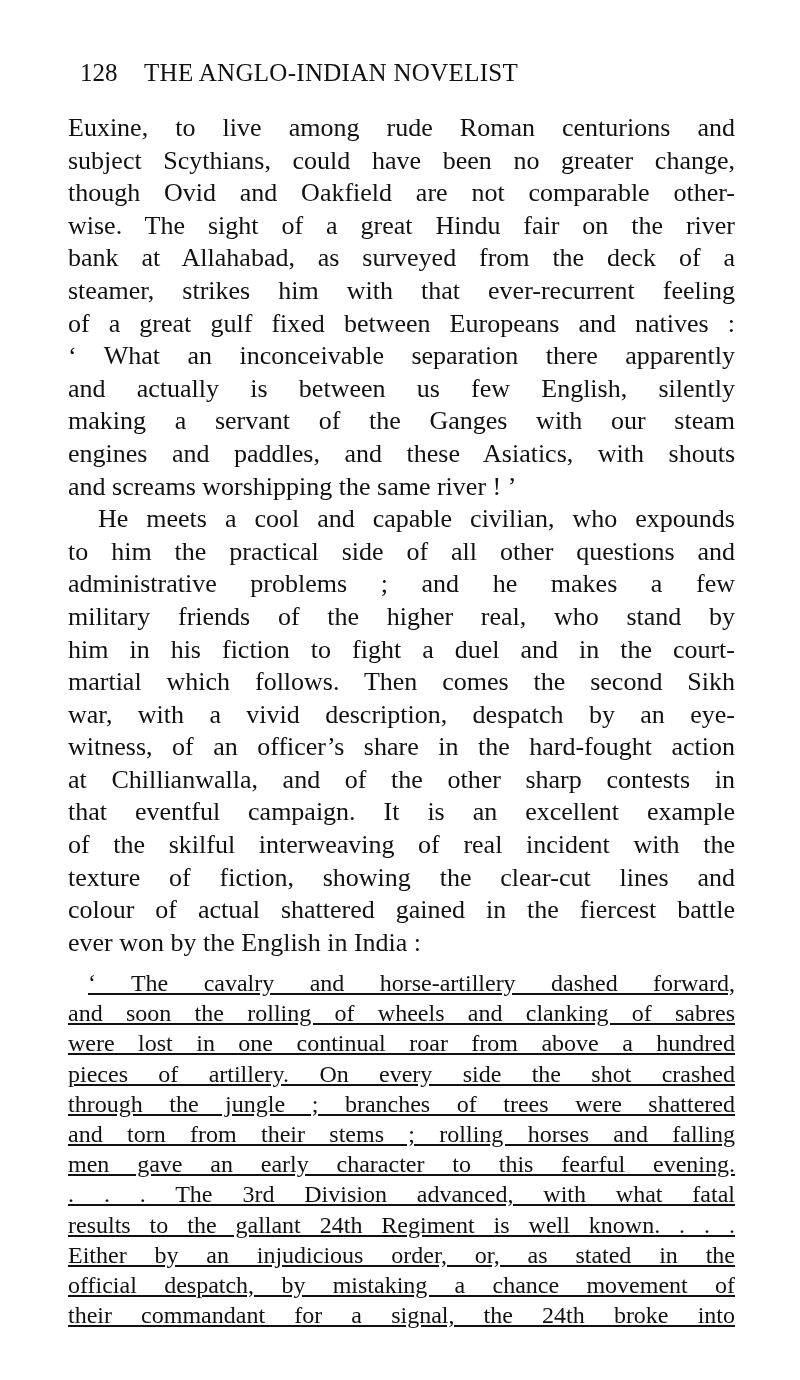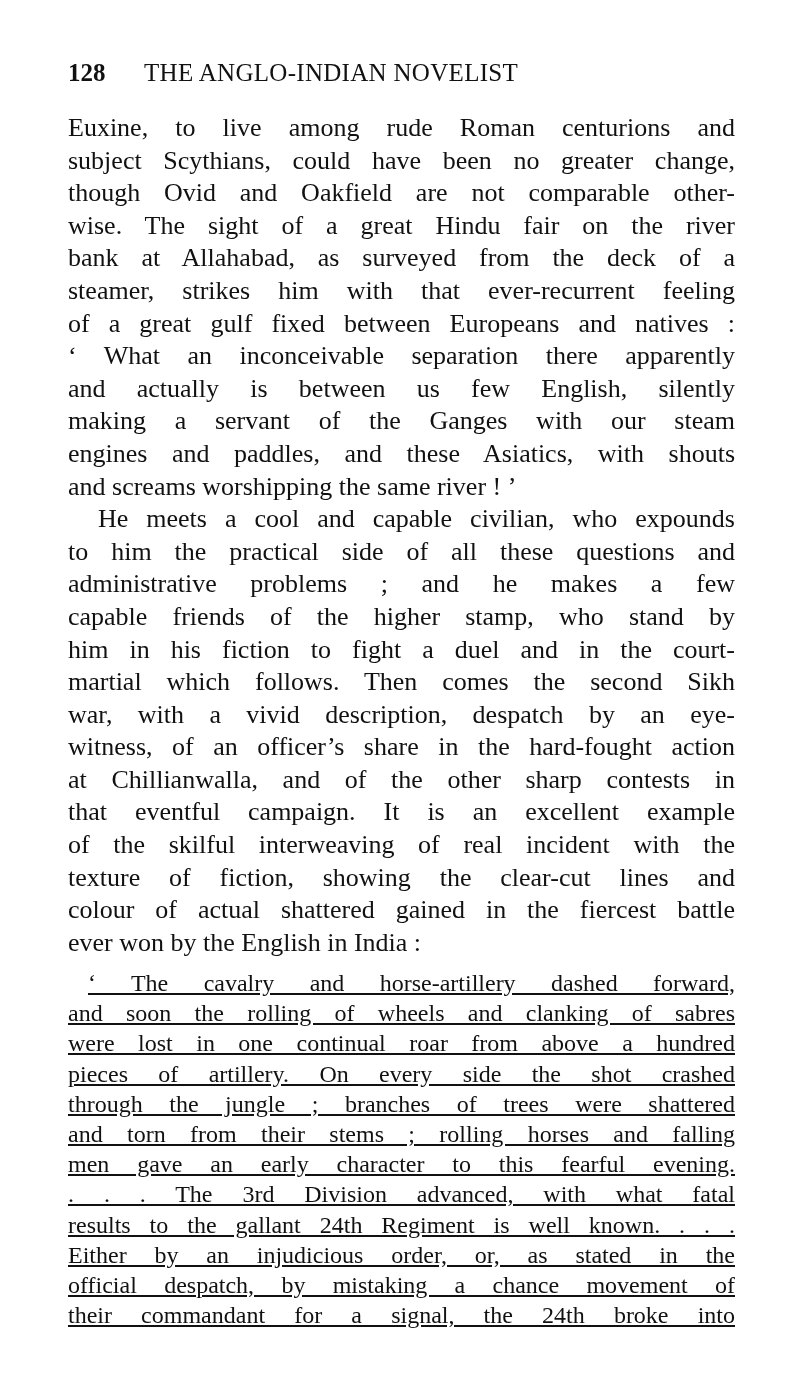--- a/index.html
+++ b/index.html
@@ -1,18 +1,18 @@
 <!DOCTYPE html>
 <html><head>
 <meta charset="utf-8">
 <style>
   html, body { margin: 0; padding: 0; background: #ffffff; }
   body { width: 800px; height: 1380px; position: relative; overflow: hidden; color: #111; font-family: "Liberation Serif", "DejaVu Serif", serif; }
   .header { position: absolute; top: 56px; left: 68px; width: 670px; height: 34px; font-size: 25px; line-height: 34px; }
-  .header .pg { position: absolute; left: 0; top: 0; font-weight: bold; }
+  .header .pg { position: absolute; left: 12px; top: 0; }
   .header .rt { position: absolute; left: 76px; top: 0; letter-spacing: 0.3px; }
   .body { position: absolute; top: 112px; left: 68px; width: 667px; }
   .line { display: block; height: 32.6px; line-height: 32.6px; font-size: 26px; white-space: nowrap; text-align: justify; text-align-last: justify; }
   .line.last { text-align-last: left; }
   .line.indent { padding-left: 30px; }
   .quote { position: absolute; top: 968px; left: 68px; width: 667px; }
   .qline { display: block; height: 30.2px; line-height: 30.2px; font-size: 24px; white-space: nowrap; text-align: justify; text-align-last: justify; text-decoration: underline; }
   .qline.indent { padding-left: 20px; }
 </style>
 </head>
@@ -33,23 +33,23 @@
     <span class="line">steamer, strikes him with that ever-recurrent feeling</span>
     <span class="line">of a great gulf fixed between Europeans and natives :</span>
     <span class="line">‘ What an inconceivable separation there apparently</span>
     <span class="line">and actually is between us few English, silently</span>
     <span class="line">making a servant of the Ganges with our steam</span>
     <span class="line">engines and paddles, and these Asiatics, with shouts</span>
     <span class="line last">and screams worshipping the same river ! ’</span>
   </div>
   <div>
     <span class="line indent">He meets a cool and capable civilian, who expounds</span>
-    <span class="line">to him the practical side of all these questions and</span>
+    <span class="line">to him the practical side of all other questions and</span>
     <span class="line">administrative problems ;  and he makes a few</span>
-    <span class="line">capable friends of the higher stamp, who stand by</span>
+    <span class="line">military friends of the higher real, who stand by</span>
     <span class="line">him in his fiction to fight a duel and in the court-</span>
     <span class="line">martial which follows.  Then comes the second Sikh</span>
     <span class="line">war, with a vivid description, despatch by an eye-</span>
     <span class="line">witness, of an officer’s share in the hard-fought action</span>
     <span class="line">at Chillianwalla, and of the other sharp contests in</span>
     <span class="line">that eventful campaign.  It is an excellent example</span>
     <span class="line">of the skilful interweaving of real incident with the</span>
     <span class="line">texture of fiction, showing the clear-cut lines and</span>
     <span class="line">colour of actual shattered gained in the fiercest battle</span>
     <span class="line last">ever won by the English in India :</span>

